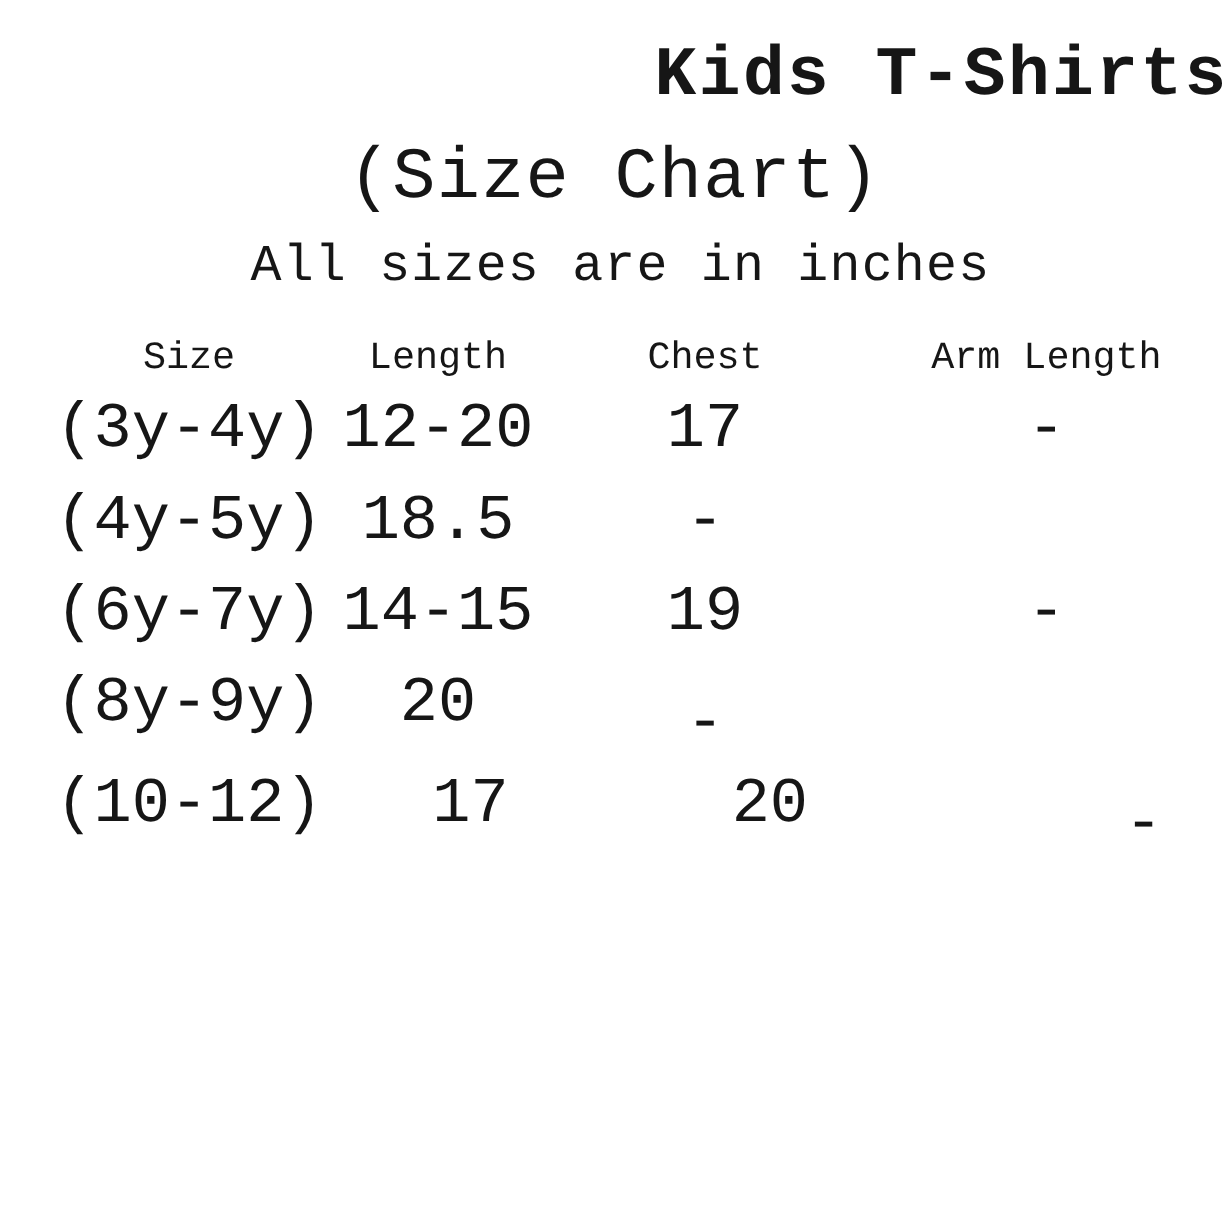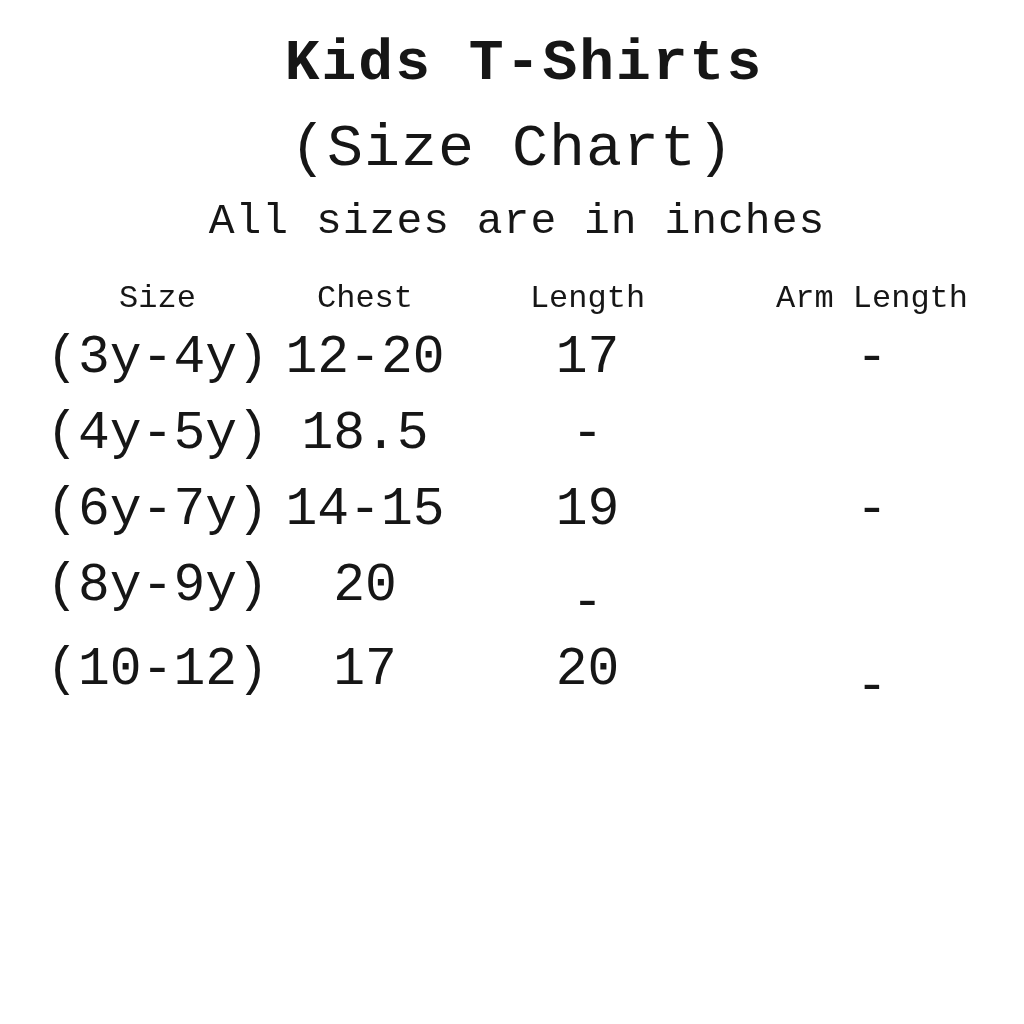--- a/index.html
+++ b/index.html
@@ -12,21 +12,21 @@
     width: 1024px;
     height: 1024px;
     background: #ffffff;
     font-family: "Liberation Mono", "DejaVu Sans Mono", monospace;
     color: #161616;
     overflow: hidden;
     box-sizing: border-box;
     padding-top: 30px;
   }
   .title-line1 {
-    text-align: center;
+    text-align: right;
     font-size: 58px;
     line-height: 68px;
     font-weight: 700;
     letter-spacing: 2px;
     white-space: pre;
     padding-left: 24px;
   }
   .title-line2 {
     text-align: center;
     font-size: 60px;
@@ -61,20 +61,21 @@
   }
   .data-row {
     height: 76px;
     font-size: 53px;
   }
   .data-row:first-of-type {
     margin-top: 24px;
   }
   .data-row:last-of-type {
     margin-top: 8px;
+    gap: 27px;
   }
   .cell {
     text-align: center;
     white-space: pre;
   }
   
   .data-row.dash-low .cell-arm {
     transform: translateY(0.32em);
   }
 </style>
@@ -84,22 +85,22 @@
 <div class="page">
 
   <div class="title-line1">Kids T-Shirts</div>
   <div class="title-line2">(Size Chart)</div>
   <div class="subtitle">All sizes are in inches</div>
 
   <div class="size-table">
 
     <div class="row header-row">
       <div class="cell">Size</div>
+      <div class="cell">Length</div>
       <div class="cell">Chest</div>
-      <div class="cell">Length</div>
       <div class="cell">Arm Length</div>
     </div>
 
     <div class="row data-row">
       <div class="cell cell-size">(3y-4y)</div>
       <div class="cell cell-chest">12-20</div>
       <div class="cell cell-length">17</div>
       <div class="cell cell-arm">-</div>
     </div>
 

